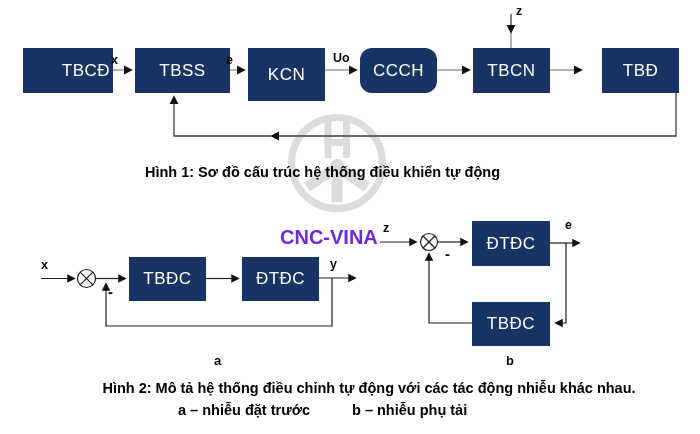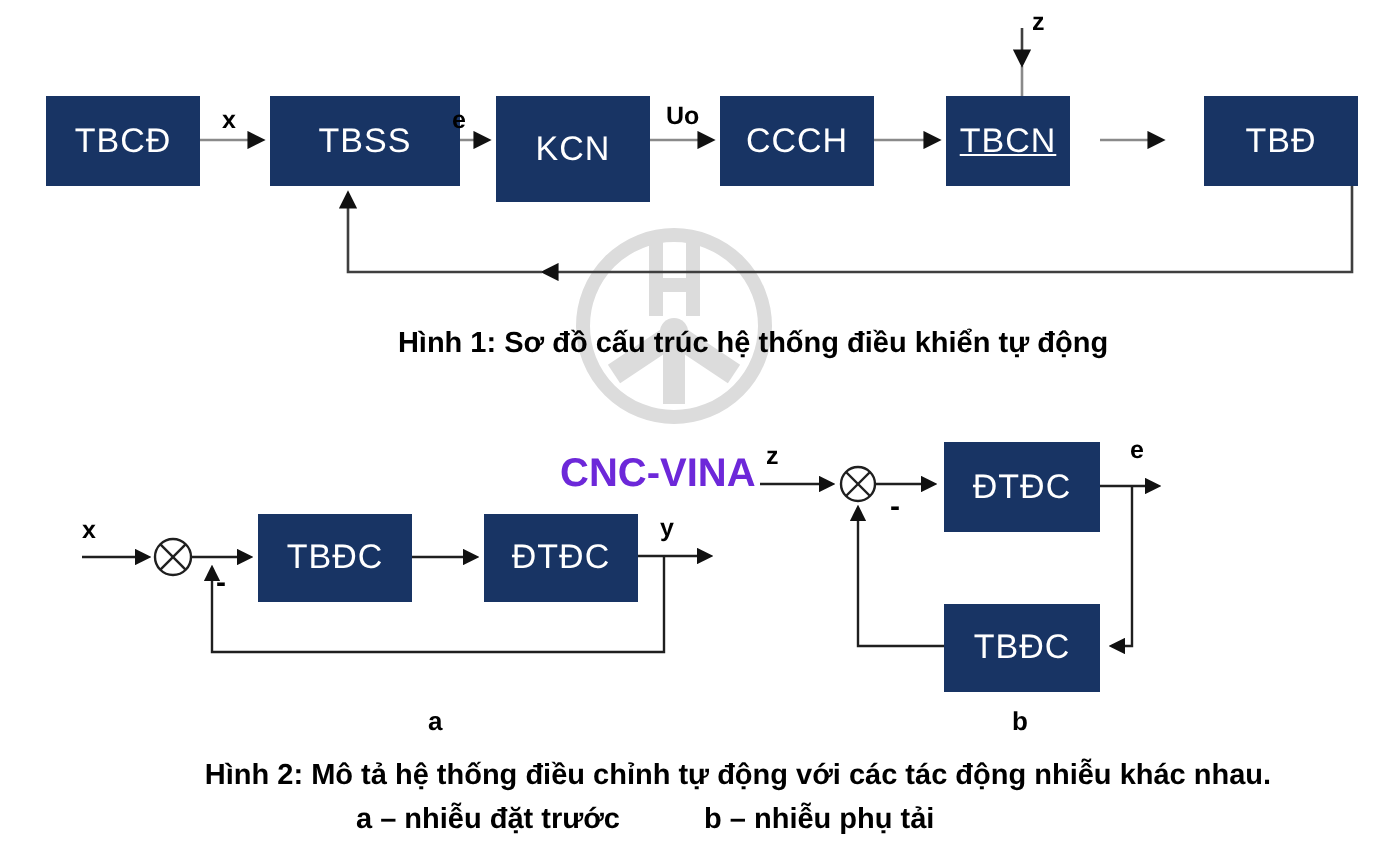--- a/index.html
+++ b/index.html
@@ -82,33 +82,33 @@
       </g>
       <line x1="437.5" y1="242" x2="467" y2="242" marker-end="url(#arr)"></line>
       <line x1="550" y1="243" x2="579" y2="243" marker-end="url(#arr)"></line>
       <polyline points="566,243 566,323 556,323" marker-end="url(#arr)"></polyline>
       <polyline points="472,323 429,323 429,254" marker-end="url(#arr)"></polyline>
     </g>
   </svg>
 
   <div class="wm-text">CNC-VINA</div>
 
-  <div class="block" style="left:23px;top:48px;width:77px;height:45px;">TBCĐ</div>
+  <div class="block" style="left:23px;top:48px;width:54px;height:45px;padding-left:36px;">TBCĐ</div>
   <div class="block" style="left:135px;top:48px;width:95px;height:45px;">TBSS</div>
   <div class="block" style="left:248px;top:48px;width:77px;height:53px;">KCN</div>
-  <div class="block" style="left:360px;top:48px;width:77px;height:45px;">CCCH</div>
-  <div class="block" style="left:473px;top:48px;width:62px;height:45px;text-decoration:underline;">TBCN</div>
+  <div class="block" style="left:360px;top:48px;width:77px;height:45px;border-radius:12px;">CCCH</div>
+  <div class="block" style="left:473px;top:48px;width:77px;height:45px;">TBCN</div>
   <div class="block" style="left:602px;top:48px;width:77px;height:45px;">TBĐ</div>
 
   <div class="sig" style="left:111px;top:54px;">x</div>
   <div class="sig" style="left:226px;top:54px;">e</div>
   <div class="sig" style="left:333px;top:52px;">Uo</div>
   <div class="sig" style="left:516px;top:5px;">z</div>
 
-  <div class="cap center" style="left:14px;top:164px;width:645px;padding-left:40px;">Hình 1: Sơ đồ cấu trúc hệ thống điều khiển tự động</div>
+  <div class="cap center" style="left:0px;top:164px;width:645px;">Hình 1: Sơ đồ cấu trúc hệ thống điều khiển tự động</div>
 
   <div class="block" style="left:129px;top:257px;width:77px;height:44px;">TBĐC</div>
   <div class="block" style="left:242px;top:257px;width:77px;height:44px;">ĐTĐC</div>
 
   <div class="sig" style="left:41px;top:259px;">x</div>
   <div class="sig" style="left:330px;top:258px;">y</div>
   <div class="sig" style="left:108px;top:284px;font-size:15px;">-</div>
   <div class="sublabel" style="left:214px;top:354px;">a</div>
 
   <div class="block" style="left:472px;top:221px;width:78px;height:45px;">ĐTĐC</div>

